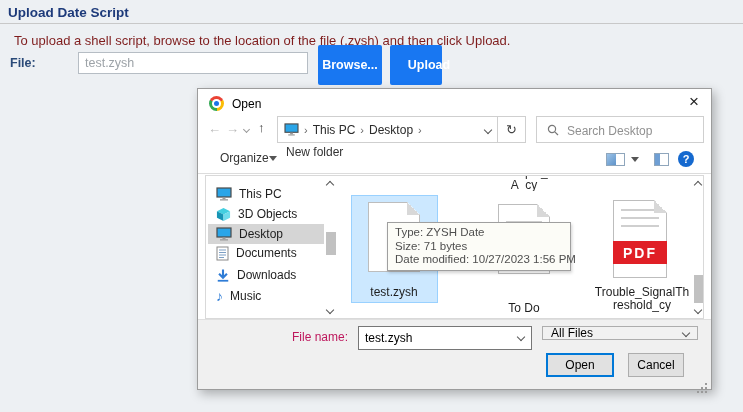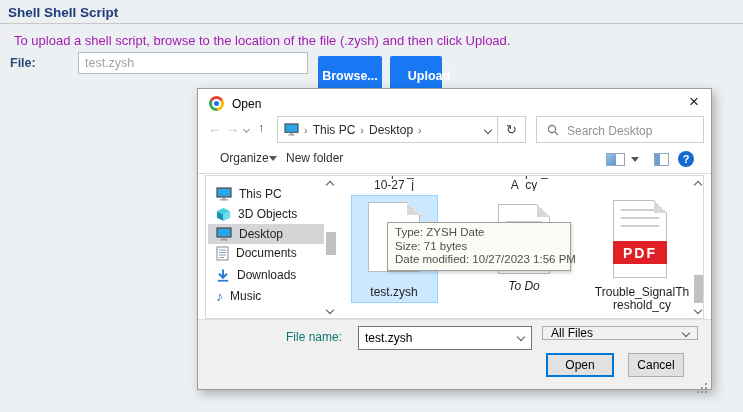--- a/index.html
+++ b/index.html
@@ -3,25 +3,25 @@
 <meta charset="utf-8">
 <style>
   html,body{margin:0;padding:0;}
   .screen{position:relative;width:743px;height:412px;background:#edf0f3;overflow:hidden;
           font-family:"Liberation Sans",sans-serif;color:#1e1e1e;}
   .abs{position:absolute;}
 
   
   .pg-title{left:8px;top:5px;font-size:13.5px;font-weight:bold;color:#1d3a7a;}
   .pg-rule{left:0;right:0;top:23px;height:1px;background:#c8c8c8;}
-  .pg-instr{left:14px;top:33px;font-size:13px;color:#a21caf;}
+  .pg-instr{left:14px;top:33px;font-size:13px;color:#7f1d1d;}
   .pg-filelabel{left:10px;top:56px;font-size:12.5px;font-weight:bold;color:#2a4a78;}
   .pg-input{left:78px;top:52px;width:230px;height:22px;box-sizing:border-box;border:1px solid #b6bdc4;
             background:#fff;font-family:"Liberation Sans",sans-serif;font-size:12.5px;color:#9da3a8;padding:0 6px;}
-  .pg-btn{top:56px;height:40px;box-sizing:border-box;border:none;border-radius:2px;background:#1877f2;
+  .pg-btn{top:45px;height:40px;box-sizing:border-box;border:none;border-radius:2px;background:#1877f2;
           color:#fff;font-weight:bold;font-size:12.5px;font-family:"Liberation Sans",sans-serif;
           display:flex;align-items:center;justify-content:center;cursor:pointer;}
 
   
   .dlg{left:197px;top:88px;width:513px;height:300px;background:#fff;border:1px solid #9c9c9c;
        box-shadow:3px 4px 10px rgba(0,0,0,.28);font-size:12px;}
   .dlg-title{left:34px;top:8px;font-size:12px;color:#000;}
   .chrome{left:11px;top:7px;width:15px;height:15px;border-radius:50%;
           background:conic-gradient(#ea4335 0 60deg,#fbbc05 60deg 180deg,#34a853 180deg 300deg,#ea4335 300deg 360deg);}
   .chrome::before{content:"";position:absolute;inset:3.2px;background:#fff;border-radius:50%;}
@@ -79,36 +79,36 @@
             background:repeating-linear-gradient(#cfcfcf 0 2px,transparent 2px 8px);}
   .pdf-band{position:absolute;left:-7px;right:-7px;top:40px;height:23px;background:#e01f26;color:#fff;
             font-weight:bold;font-size:14px;letter-spacing:2px;display:flex;align-items:center;justify-content:center;}
   .file-label{position:absolute;width:120px;text-align:center;font-size:12px;color:#1e1e1e;line-height:13px;}
 
   .tooltip{position:absolute;left:181px;top:46px;width:184px;box-sizing:border-box;background:#fcfcf7;
            border:1px solid #9f9f9f;box-shadow:1px 2px 3px rgba(0,0,0,.18);padding:3px 7px;z-index:6;
            font-size:11.5px;color:#4f4f4f;line-height:13.5px;white-space:nowrap;}
 
   .footer{left:0;right:0;top:230px;height:69px;background:#f0f0f0;border-top:1px solid #dfdfdf;}
-  .fn-label{left:88px;top:241px;width:68px;text-align:left;font-size:12px;color:#0f766e;}
+  .fn-label{left:88px;top:241px;width:68px;text-align:center;font-size:12px;color:#be185d;}
   .fn-input{left:160px;top:237px;width:174px;height:24px;box-sizing:border-box;border:1px solid #767676;background:#fff;
             font-family:"Liberation Sans",sans-serif;font-size:12px;color:#000;padding:0 20px 0 6px;}
   .combo{left:344px;top:237px;width:156px;height:14px;box-sizing:border-box;border:1px solid #adadad;background:#f1f1f1;
          display:flex;align-items:center;padding:0 8px;font-size:12px;color:#000;cursor:pointer;}
   .win-btn{top:264px;height:24px;box-sizing:border-box;background:#e1e1e1;font-family:"Liberation Sans",sans-serif;
            font-size:12px;color:#000;display:flex;align-items:center;justify-content:center;cursor:pointer;}
   .grip{right:4px;bottom:4px;width:2px;height:2px;background:#9a9a9a;
         box-shadow:-4px 4px 0 #9a9a9a,0 4px 0 #9a9a9a,0 8px 0 #9a9a9a,-4px 8px 0 #9a9a9a,-8px 8px 0 #9a9a9a;}
 </style>
 </head>
 <body>
 
 <div class="screen">
 
-  <div class="abs pg-title">Shell Shell Script</div>
+  <div class="abs pg-title">Upload Date Script</div>
   <div class="abs pg-rule"></div>
   <div class="abs pg-instr">To upload a shell script, browse to the location of the file (.zysh) and then click Upload.</div>
   <div class="abs pg-filelabel">File:</div>
   <input class="abs pg-input" readonly="" value="test.zysh" style="">
   <button class="abs pg-btn" style="left:318px;width:64px;">Browse...</button>
   <button class="abs pg-btn" style="left:390px;width:52px;padding-left:32px;">Upload</button>
 
   <div class="abs dlg">
 
     <div class="abs chrome"></div>
@@ -143,21 +143,21 @@
         <circle cx="5" cy="5" r="3.6" fill="none" stroke="#787878" stroke-width="1.2"></circle>
         <line x1="7.8" y1="7.8" x2="11" y2="11" stroke="#787878" stroke-width="1.2"></line>
       </svg>
       <input class="search-input" placeholder="Search Desktop" style="">
     </div>
 
     <div class="abs tb-label" style="left:22px;top:62px;">
       <span>Organize</span>
       <span class="tri-down"></span>
     </div>
-    <div class="abs tb-label" style="left:88px;top:62px;">
+    <div class="abs tb-label" style="left:88px;top:56px;">
       <span>New folder</span>
     </div>
     <div class="abs icon-views" style="left:408px;top:64px;">
         <i></i>
       </div>
     <span class="abs tri-down" style="left:433px;top:68px;"></span>
     <div class="abs icon-pane" style="left:456px;top:64px;">
         <i></i>
       </div>
     <div class="abs icon-help" style="left:480px;top:62px;">?</div>
@@ -212,40 +212,37 @@
       </div>
 
       <div class="sb-arrow" style="left:118px;top:3px;">
           <span class="chev up"></span>
         </div>
       <div class="sb" style="left:120px;top:56px;width:10px;height:23px;"></div>
       <div class="sb-arrow" style="left:118px;top:128px;">
           <span class="chev down"></span>
         </div>
 
-      <div class="partial" style="left:123px;">
-        <div><span>shellscripts_2022</span><br><span>10-27_j</span></div>
-      </div>
       <div class="partial" style="left:253px;">
         <div><span>shellscripts_TW</span><br><span>A_cy</span></div>
       </div>
       <div class="partial" style="left:363px;">
         <div><span>test</span><br><span></span></div>
       </div>
 
       <div class="sel-box"></div>
       <div class="page-icon" style="left:162px;top:26px;width:52px;height:70px;"></div>
       <div class="fold" style="left:201px;top:26px;"></div>
       <div class="file-label" style="left:128px;top:110px;">test.zysh</div>
 
       <div class="page-icon" style="left:292px;top:28px;width:52px;height:70px;">
         <div class="doclines" style="top:16px;height:40px;"></div>
       </div>
       <div class="fold" style="left:331px;top:28px;"></div>
-      <div class="file-label" style="left:258px;top:104px;font-style:italic;">To Do</div>
+      <div class="file-label" style="left:258px;top:126px;">To Do</div>
 
       <div class="page-icon" style="left:407px;top:24px;width:54px;height:78px;">
         <div class="doclines" style="top:8px;height:22px;"></div>
         <div class="pdf-band">PDF</div>
       </div>
       <div class="fold" style="left:448px;top:24px;"></div>
       <div class="file-label" style="left:376px;top:110px;">
         <span>Trouble_SignalTh</span><br><span>reshold_cy</span>
       </div>
 

